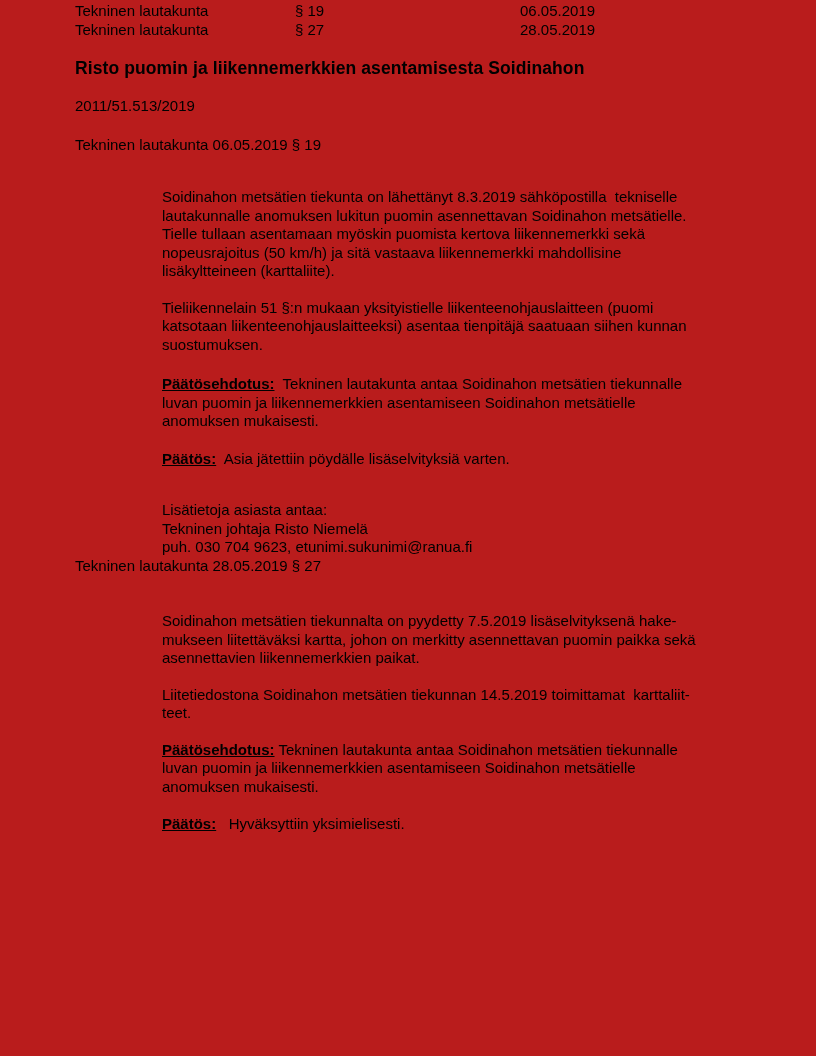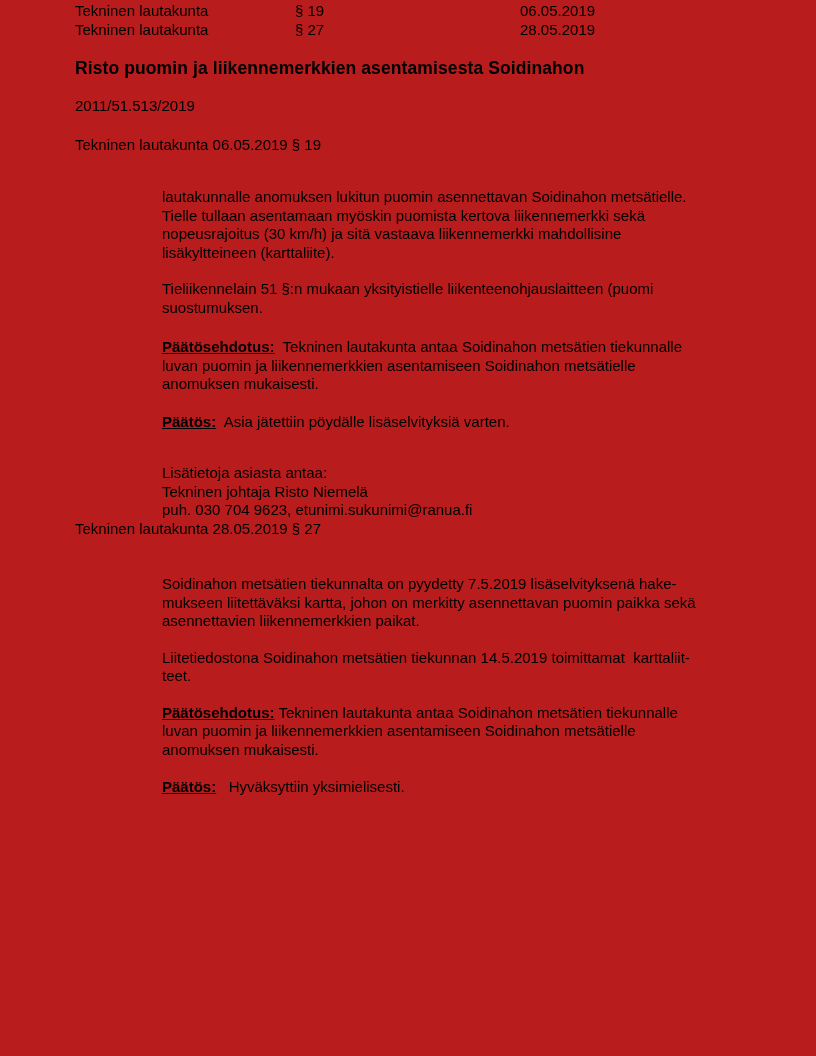--- a/index.html
+++ b/index.html
@@ -84,28 +84,30 @@
 
     <div class="doc-title">
       <div class="line">Risto puomin ja liikennemerkkien asentamisesta Soidinahon</div>
     </div>
 
     <div class="case-number">2011/51.513/2019</div>
 
     <div class="sec-heading">Tekninen lautakunta 06.05.2019 § 19</div>
 
     <div class="indent mt34">
+      <div class="line">Soidinahon metsätien tiekunta on lähettänyt 8.3.2019 sähköpostilla  tekniselle</div>
       <div class="line">lautakunnalle anomuksen lukitun puomin asennettavan Soidinahon metsätielle.</div>
       <div class="line">Tielle tullaan asentamaan myöskin puomista kertova liikennemerkki sekä</div>
-      <div class="line">nopeusrajoitus (30 km/h) ja sitä vastaava liikennemerkki mahdollisine</div>
+      <div class="line">nopeusrajoitus (50 km/h) ja sitä vastaava liikennemerkki mahdollisine</div>
       <div class="line">lisäkyltteineen (karttaliite).</div>
     </div>
 
     <div class="indent mt18">
       <div class="line">Tieliikennelain 51 §:n mukaan yksityistielle liikenteenohjauslaitteen (puomi</div>
+      <div class="line">katsotaan liikenteenohjauslaitteeksi) asentaa tienpitäjä saatuaan siihen kunnan</div>
       <div class="line">suostumuksen.</div>
     </div>
 
     <div class="indent mt21">
       <div class="line"><span class="lbl">Päätösehdotus:</span><span>  Tekninen lautakunta antaa Soidinahon metsätien tiekunnalle</span></div>
       <div class="line">luvan puomin ja liikennemerkkien asentamiseen Soidinahon metsätielle</div>
       <div class="line">anomuksen mukaisesti.</div>
     </div>
 
     <div class="indent mt19">

